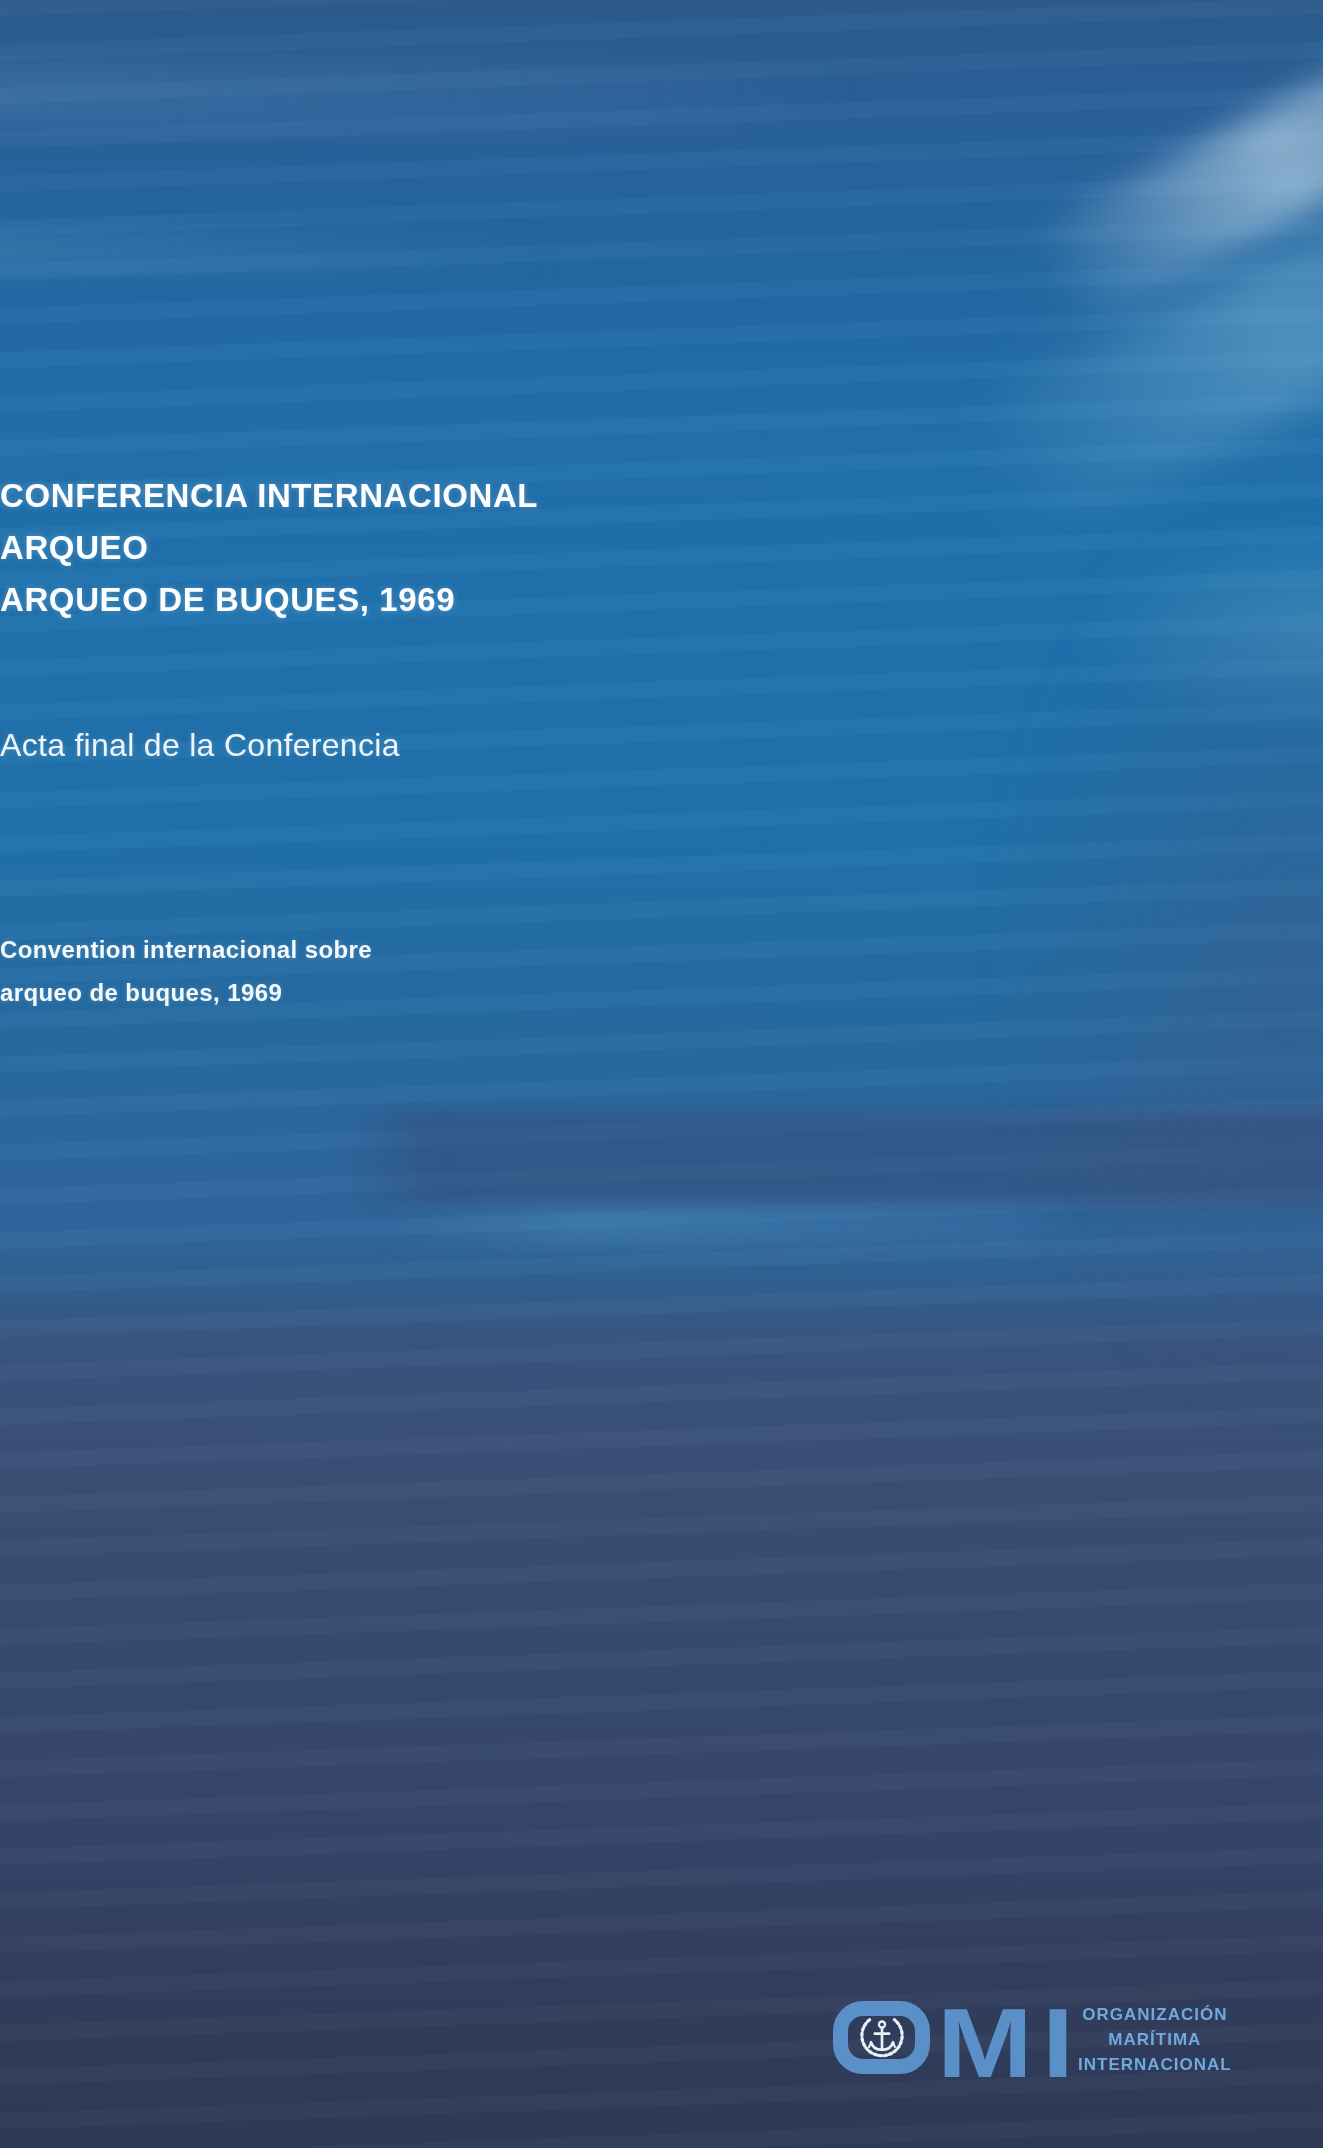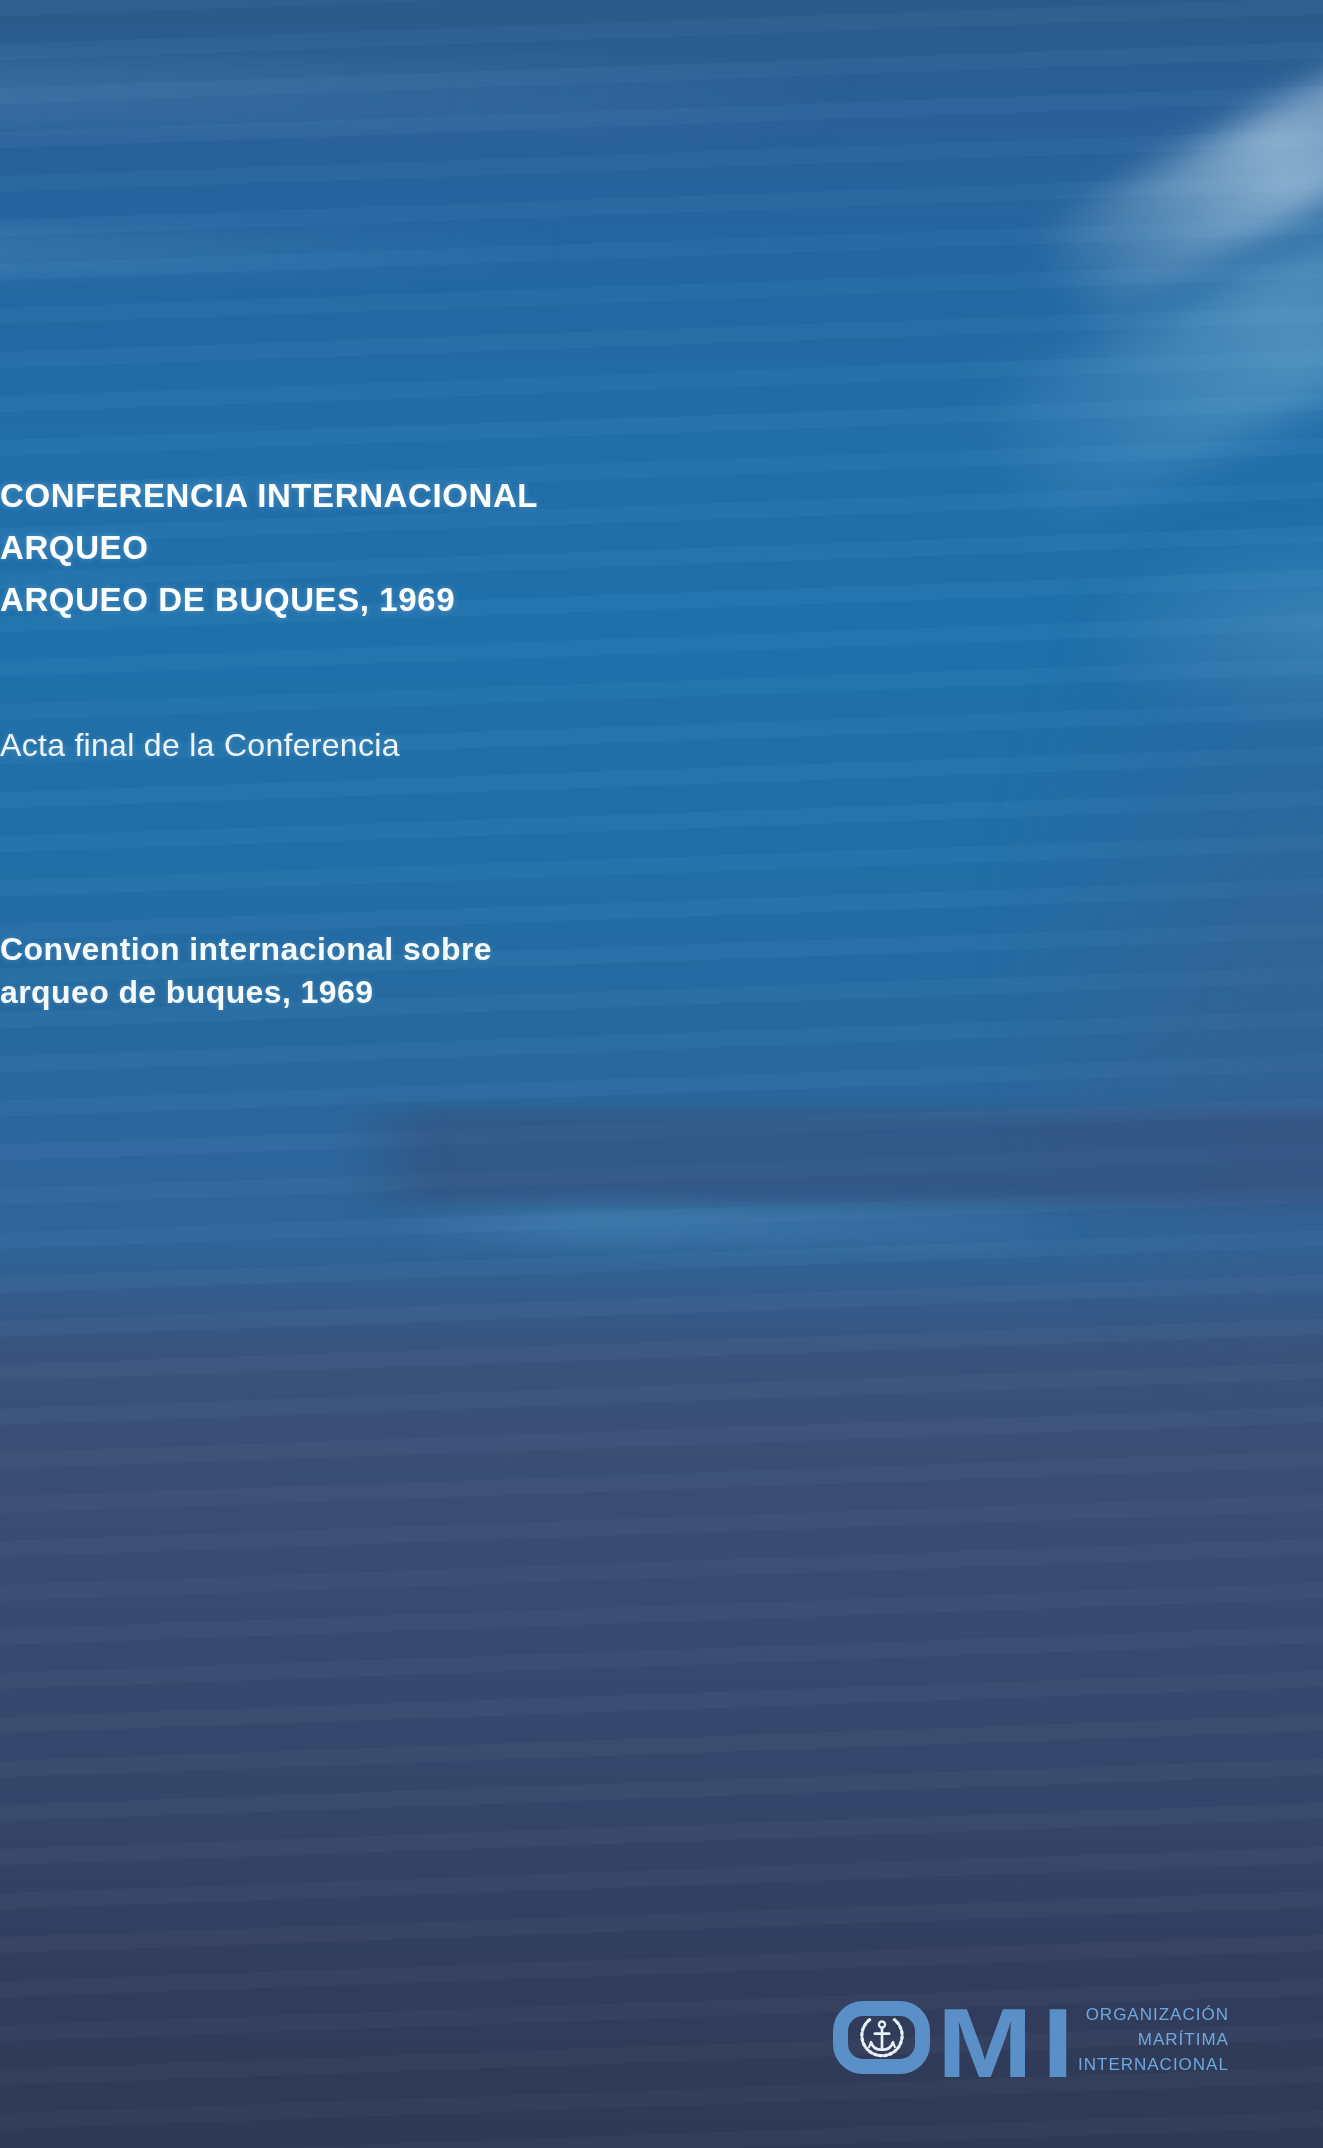--- a/index.html
+++ b/index.html
@@ -103,21 +103,21 @@
     font-size: 32px;
     font-weight: normal;
     line-height: 44px;
     letter-spacing: 0.3px;
     color: #eef5fb;
     text-shadow: 0 0 5px rgba(170,210,235,0.30);
   }
 
   .cover-subtitle {
     top: 928px;
-    font-size: 32px;
+    font-size: 24px;
     font-weight: bold;
     line-height: 43px;
     letter-spacing: 0.4px;
     color: #f5fafd;
     text-shadow: 0 0 5px rgba(170,210,235,0.30);
   }
 
   
   .logo-o {
     position: absolute;
@@ -139,25 +139,25 @@
     letter-spacing: 8px;
     transform: scaleX(1.16);
     transform-origin: left top;
     white-space: nowrap;
   }
 
   .logo-org {
     position: absolute;
     left: 1078px; top: 2002px;
     font-size: 17px;
-    font-weight: normal;
+    font-weight: bold;
     line-height: 25px;
     letter-spacing: 1px;
     color: #6fa9dd;
-    text-align: right;
+    text-align: center;
     white-space: nowrap;
   }
 </style>
 </head>
 <body>
 
 <div class="cover">
 
   <div class="texture"></div>
   <div class="glow streak-top"></div>

